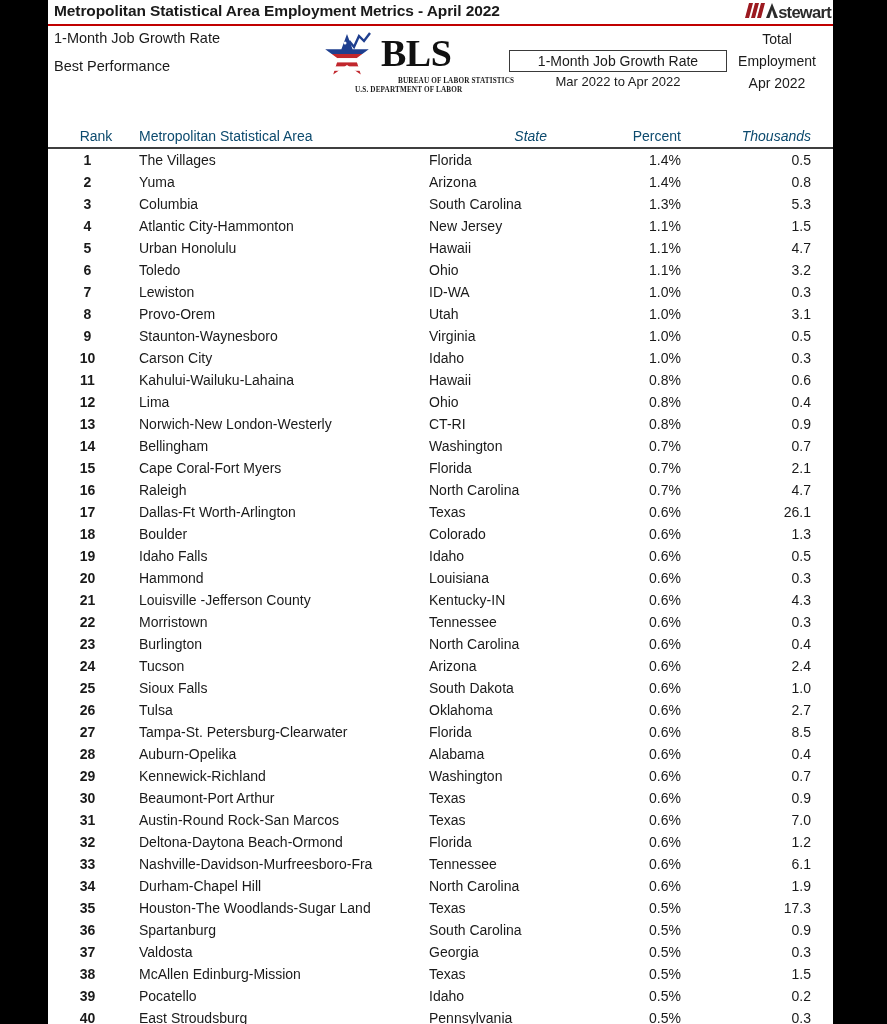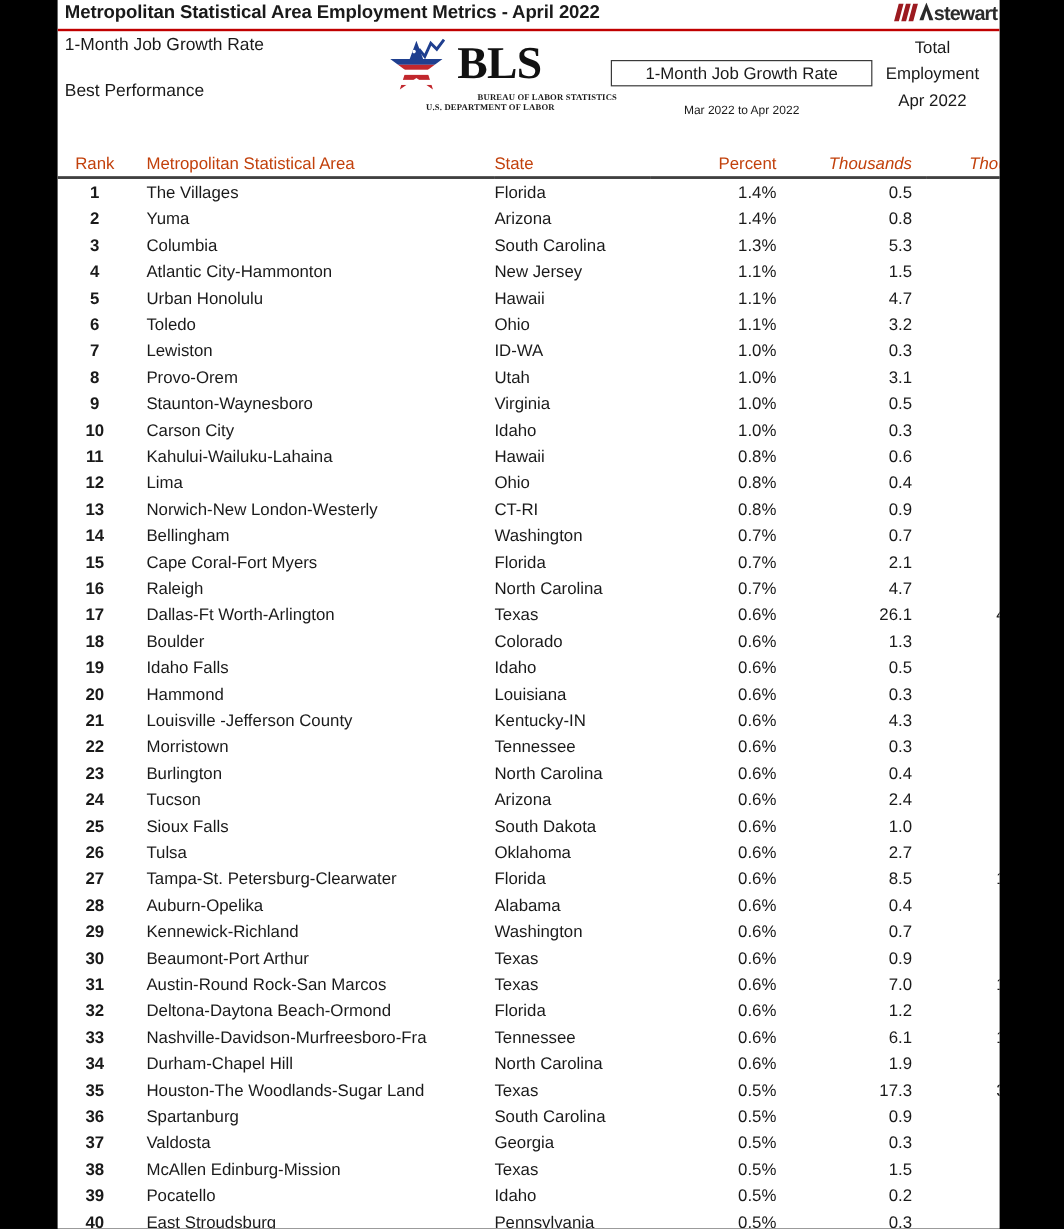--- a/index.html
+++ b/index.html
@@ -82,21 +82,21 @@
     position: absolute;
     left: 6px;
     top: 4px;
     font-size: 14.5px;
     color: #1a1a1a;
     white-space: nowrap;
   }
   .sub-line2 {
     position: absolute;
     left: 6px;
-    top: 42px;
+    top: 32px;
     font-size: 14.5px;
     color: #1a1a1a;
     white-space: nowrap;
   }
 
   
   .bls-logo {
     position: absolute;
     left: 275px;
     top: 6px;
@@ -152,24 +152,23 @@
     font-size: 14px;
     color: #1a1a1a;
     white-space: nowrap;
   }
   .date-range {
     position: absolute;
     left: 461px;
     top: 48px;
     width: 218px;
     text-align: center;
-    font-size: 10px;
-    color: #1a1a1a;
-    white-space: nowrap;
-    margin-top: 13px;
+    font-size: 13px;
+    color: #1a1a1a;
+    white-space: nowrap;
   }
   .total-emp {
     position: absolute;
     left: 679px;
     top: 2px;
     width: 100px;
     text-align: center;
     font-size: 14px;
     color: #1a1a1a;
     line-height: 22px;
@@ -184,42 +183,42 @@
     width: 785px;
   }
   table {
     border-collapse: collapse;
     width: 785px;
     table-layout: fixed;
   }
   thead th {
     font-size: 14px;
     font-weight: 400;
-    color: #c2410c;
-    padding: 0 0 3px 0;
+    color: #0c4a6e;
+    padding: 0 0 3px 17px;
     vertical-align: bottom;
     white-space: nowrap;
   }
   thead tr { border-bottom: 2.2px solid #3f3f3f; }
   tbody td {
     font-size: 14px;
     color: #1a1a1a;
     height: 22px;
     padding: 0;
     white-space: nowrap;
     overflow: hidden;
   }
   .c-rank   { width: 62px;  text-align: center; }
   .c-msa    { width: 290px; text-align: left; padding-left: 12px !important; margin-top: 24px; }
   .c-state  { width: 118px; text-align: left; padding-left: 0px !important; }
   .c-pct    { width: 105px; text-align: right; padding-right: 8px !important; }
   .c-th     { width: 105px; text-align: right; padding-right: 12px !important; }
   .c-tot    { width: 105px; text-align: right; padding-right: 13px !important; }
 
-  th.c-state { text-align: left; padding-right: 12px; }
+  th.c-state { text-align: right; padding-right: 12px; font-style: italic; }
   td.c-rank { font-weight: 700; }
   th.c-rank { font-weight: 400; }
   th.c-msa  { text-align: left; padding-left: 12px; }
   th.italic { font-style: italic; }
 </style>
 </head>
 <body>
 
 <div class="screen">
   <div class="page">

